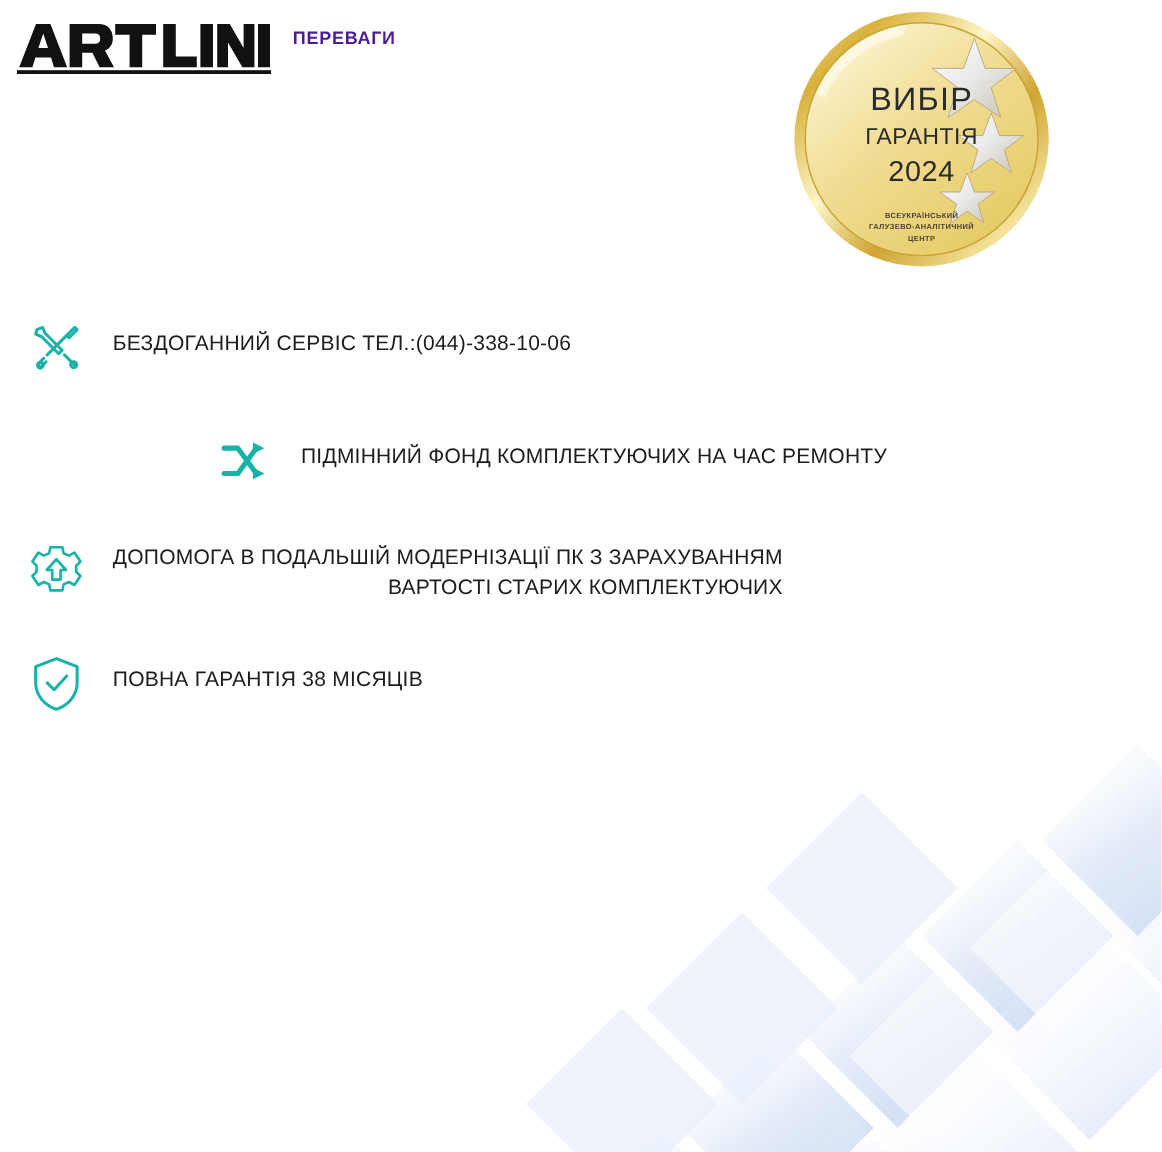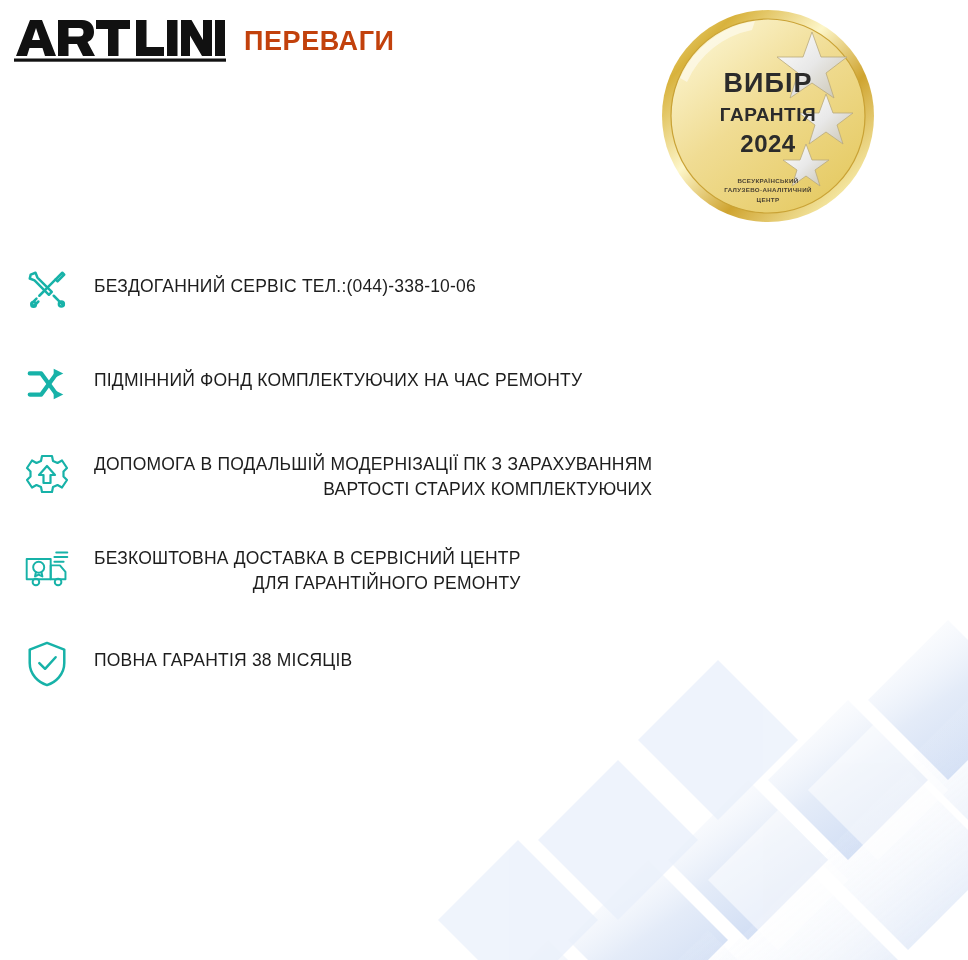--- a/index.html
+++ b/index.html
@@ -36,46 +36,46 @@
     left: 14px;
     display: flex;
     align-items: flex-start;
   }
   .logo {
     display: block;
   }
   .header-title {
     margin-left: 18px;
     padding-top: 4px;
-    font-size: 27px;
+    font-size: 15px;
     font-weight: bold;
     line-height: 1.45;
     letter-spacing: 0.6px;
-    color: #c2410c;
+    color: #4c1d95;
     text-transform: uppercase;
   }
   .header-title .line2 {
     display: block;
   }
 
   
   .badge {
     position: absolute;
     top: 8px;
     right: 92px;
     width: 216px;
     height: 216px;
   }
   .badge-text {
     position: absolute;
     left: 0;
     right: 0;
     text-align: center;
     color: #2b2b2b;
-    font-weight: bold;
+    font-weight: normal;
   }
   .badge-l1 {
     top: 60px;
     font-size: 27px;
     letter-spacing: 1px;
   }
   .badge-l2 {
     top: 96px;
     font-size: 19px;
     letter-spacing: 0.5px;
@@ -104,21 +104,21 @@
     top: 262px;
     left: 16px;
     width: 880px;
   }
   .feature {
     display: flex;
     align-items: flex-start;
     margin-bottom: 38px;
     min-height: 56px;
   }
-  .feature:nth-child(2) { margin-bottom: 36px; }
+  .feature:nth-child(2) { margin-bottom: 36px; justify-content: center; }
   .feature-icon {
     flex: 0 0 62px;
     width: 62px;
     height: 56px;
     display: flex;
     align-items: center;
     justify-content: center;
   }
   .feature-text {
     padding-left: 16px;
@@ -282,37 +282,20 @@
           <path d="M19 4 L29 4 L30 9 L34.5 11 L39 8.5 L44 16 L40.5 19.5 L40.5 24.5 L44 28 L39 35.5 L34.5 33 L30 35 L29 40 L19 40 L18 35 L13.5 33 L9 35.5 L4 28 L7.5 24.5 L7.5 19.5 L4 16 L9 8.5 L13.5 11 L18 9 Z"></path>
           <path d="M24 14 L32 23 L27.5 23 L27.5 31 L20.5 31 L20.5 23 L16 23 Z"></path>
         </svg>
       </div>
       <div class="feature-text">
         <span>ДОПОМОГА В ПОДАЛЬШІЙ  МОДЕРНІЗАЦІЇ ПК З ЗАРАХУВАННЯМ</span>
         <span class="l2">ВАРТОСТІ СТАРИХ КОМПЛЕКТУЮЧИХ</span>
       </div>
     </div>
 
-    <div class="feature two-line">
-      <div class="feature-icon">
-        <svg width="48" height="44" viewBox="0 0 52 44" fill="none" stroke="#17b2a8" stroke-width="2.1" stroke-linecap="round" stroke-linejoin="round" xmlns="http://www.w3.org/2000/svg">
-          <path d="M4 10 L30 10 L30 32 L4 32 Z"></path>
-          <path d="M30 17 L40 17 L46 24 L46 32 L30 32 Z"></path>
-          <circle cx="14" cy="35" r="3.6"></circle>
-          <circle cx="38" cy="35" r="3.6"></circle>
-          <circle cx="17" cy="19" r="6"></circle>
-          <path d="M14 24 L13 29 L17 27 L21 29 L20 24"></path>
-          <path d="M34 8 L48 8 M34 13 L44 13 M36 3 L48 3"></path>
-        </svg>
-      </div>
-      <div class="feature-text">
-        <span>БЕЗКОШТОВНА ДОСТАВКА В СЕРВІСНИЙ ЦЕНТР</span>
-        <span class="l2">ДЛЯ ГАРАНТІЙНОГО РЕМОНТУ</span>
-      </div>
-    </div>
 
     <div class="feature">
       <div class="feature-icon">
         <svg width="44" height="48" viewBox="0 0 44 50" fill="none" stroke="#17b2a8" stroke-width="2.6" stroke-linecap="round" stroke-linejoin="round" xmlns="http://www.w3.org/2000/svg">
           <path d="M22 3 L40 10 L40 24 C40 36 31 44 22 47 C13 44 4 36 4 24 L4 10 Z"></path>
           <path d="M14 24 L20 30 L31 18"></path>
         </svg>
       </div>
       <div class="feature-text">
         <span>ПОВНА ГАРАНТІЯ 38 МІСЯЦІВ</span>

